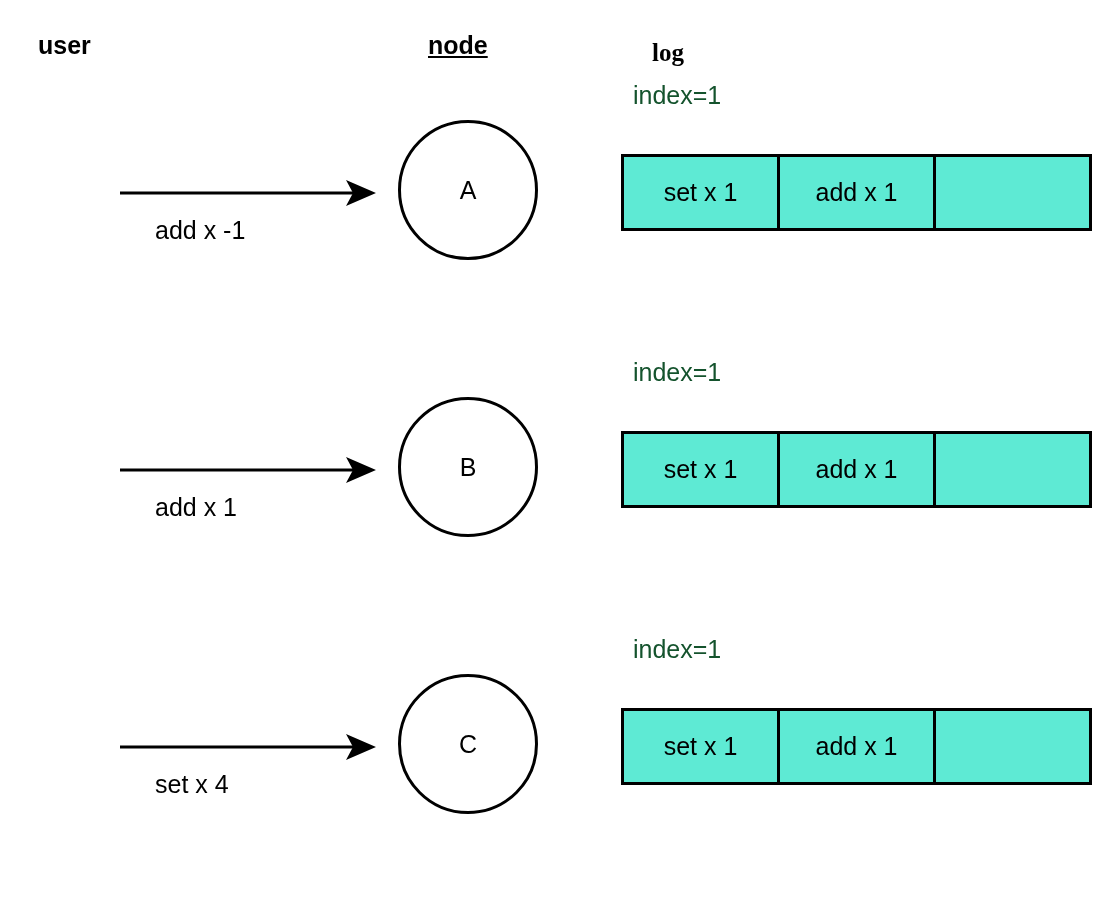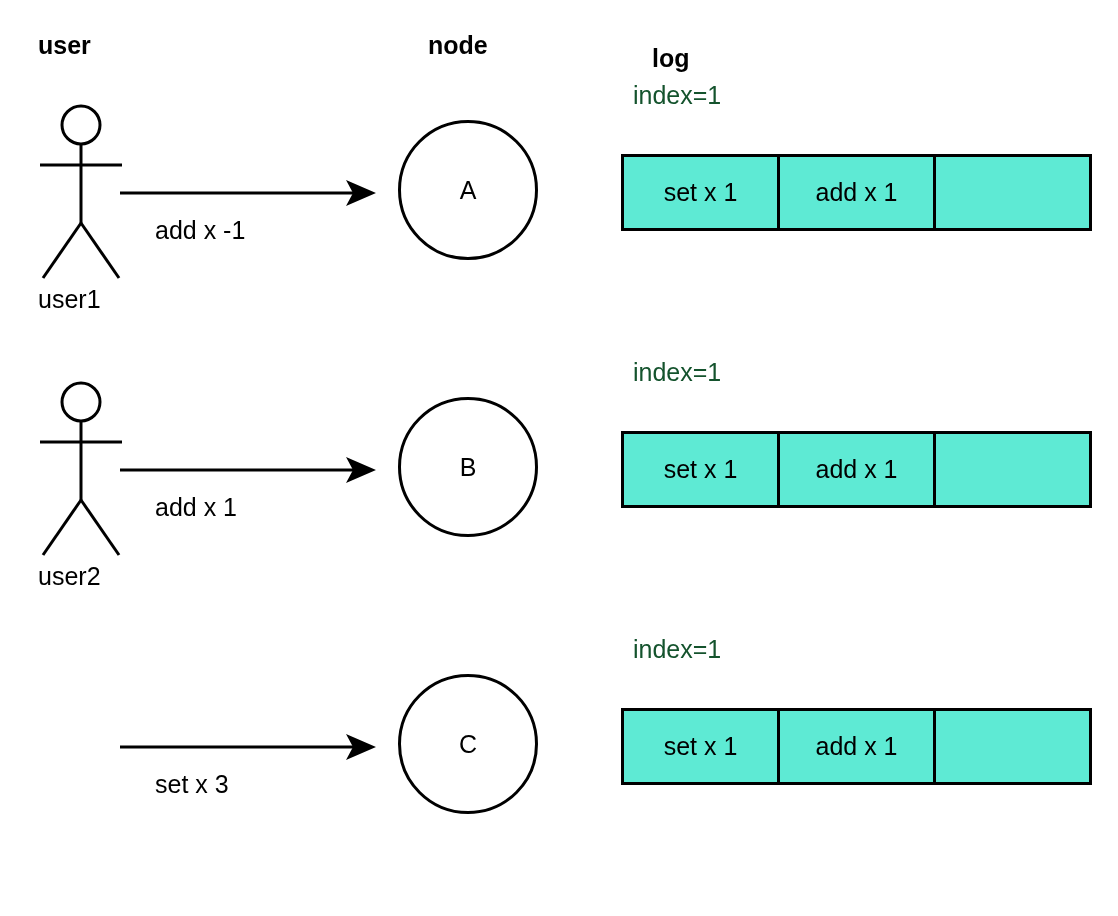--- a/index.html
+++ b/index.html
@@ -23,22 +23,22 @@
   
   .col-header {
     position: absolute;
     font-size: 25px;
     font-weight: bold;
     line-height: 1;
     white-space: nowrap;
     color: #000000;
   }
   #header-user { left: 38px;  top: 33px; }
-  #header-node { left: 428px; top: 33px; }
-  #header-log  { left: 652px; top: 46px; }
+  #header-node { left: 428px; top: 33px; text-decoration: underline; }
+  #header-log  { left: 652px; top: 40px; font-family: Liberation Serif, serif; }
 
   
   .row {
     position: absolute;
     left: 0;
     width: 1118px;
     height: 277px;
   }
 
   
@@ -144,30 +144,20 @@
 <body>
 
 <div id="canvas">
 
   <div class="col-header" id="header-user">user</div>
   <div class="col-header" id="header-node">node</div>
   <div class="col-header" id="header-log">log</div>
 
   <div class="row" style="top:95px;">
 
-    <div class="actor">
-      <svg width="140" height="200" viewBox="0 0 140 200">
-        <circle cx="61" cy="30" r="19" fill="#ffffff" stroke="#000000" stroke-width="3"></circle>
-        <line x1="61" y1="49" x2="61" y2="128" stroke="#000000" stroke-width="3"></line>
-        <line x1="20" y1="70" x2="102" y2="70" stroke="#000000" stroke-width="3"></line>
-        <line x1="61" y1="128" x2="23" y2="183" stroke="#000000" stroke-width="3"></line>
-        <line x1="61" y1="128" x2="99" y2="183" stroke="#000000" stroke-width="3"></line>
-      </svg>
-      <div class="actor-label">user1</div>
-    </div>
 
     <div class="arrow">
       <svg width="262" height="40" viewBox="0 0 262 40">
         <line x1="2" y1="26" x2="238" y2="26" stroke="#000000" stroke-width="3"></line>
         <polygon points="258,26 228,13 235,26 228,39" fill="#000000"></polygon>
       </svg>
     </div>
     <div class="arrow-label" style="top:123px;">add x -1</div>
 
     <div class="node-circle">
@@ -180,30 +170,20 @@
         <div class="log-cell">set x 1</div>
         <div class="log-cell">add x 1</div>
         <div class="log-cell"></div>
       </div>
     </div>
 
   </div>
 
   <div class="row" style="top:372px;">
 
-    <div class="actor">
-      <svg width="140" height="200" viewBox="0 0 140 200">
-        <circle cx="61" cy="30" r="19" fill="#ffffff" stroke="#000000" stroke-width="3"></circle>
-        <line x1="61" y1="49" x2="61" y2="128" stroke="#000000" stroke-width="3"></line>
-        <line x1="20" y1="70" x2="102" y2="70" stroke="#000000" stroke-width="3"></line>
-        <line x1="61" y1="128" x2="23" y2="183" stroke="#000000" stroke-width="3"></line>
-        <line x1="61" y1="128" x2="99" y2="183" stroke="#000000" stroke-width="3"></line>
-      </svg>
-      <div class="actor-label">user2</div>
-    </div>
 
     <div class="arrow">
       <svg width="262" height="40" viewBox="0 0 262 40">
         <line x1="2" y1="26" x2="238" y2="26" stroke="#000000" stroke-width="3"></line>
         <polygon points="258,26 228,13 235,26 228,39" fill="#000000"></polygon>
       </svg>
     </div>
     <div class="arrow-label" style="top:123px;">add x 1</div>
 
     <div class="node-circle">
@@ -223,21 +203,21 @@
 
   <div class="row" style="top:649px;">
 
 
     <div class="arrow">
       <svg width="262" height="40" viewBox="0 0 262 40">
         <line x1="2" y1="26" x2="238" y2="26" stroke="#000000" stroke-width="3"></line>
         <polygon points="258,26 228,13 235,26 228,39" fill="#000000"></polygon>
       </svg>
     </div>
-    <div class="arrow-label" style="top:123px;">set x 3</div>
+    <div class="arrow-label" style="top:123px;">set x 4</div>
 
     <div class="node-circle">
       <span class="node-label">C</span>
     </div>
 
     <div class="log-block">
       <div class="log-index">index=1</div>
       <div class="log-table">
         <div class="log-cell">set x 1</div>
         <div class="log-cell">add x 1</div>

